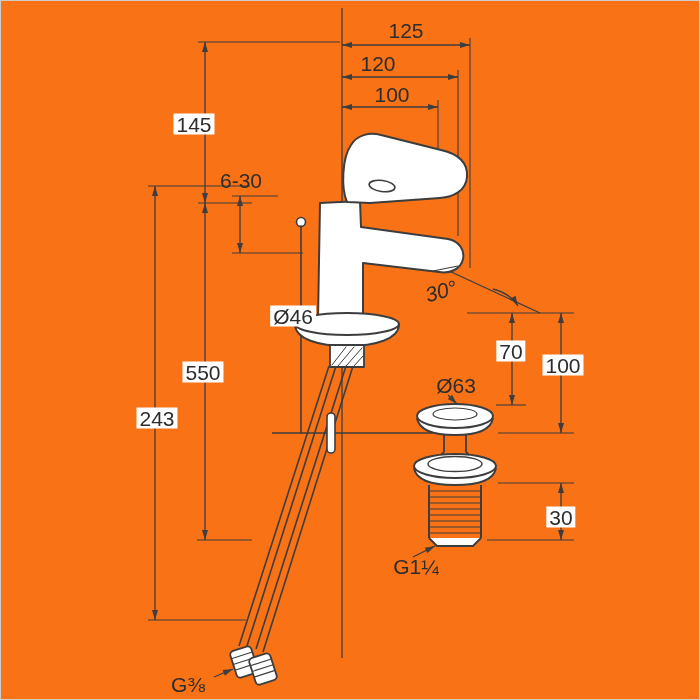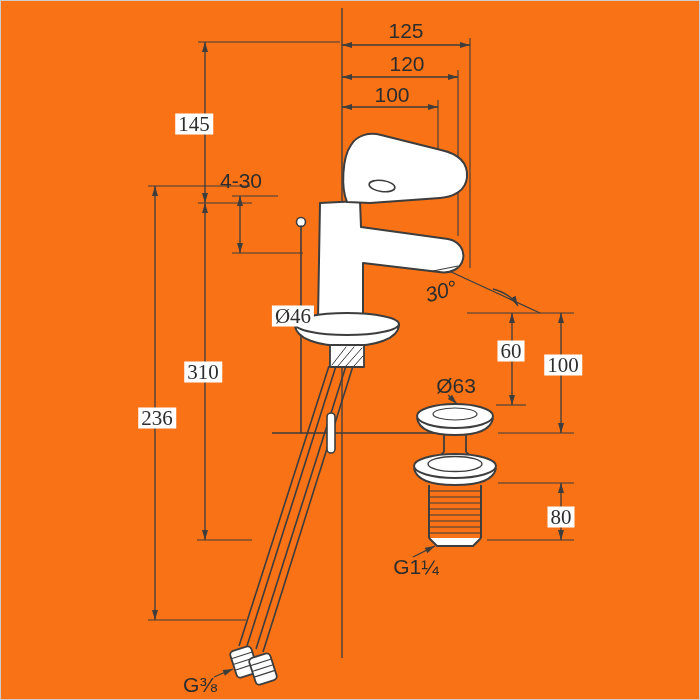--- a/index.html
+++ b/index.html
@@ -6,21 +6,21 @@
   .page{
     position:relative;width:700px;height:700px;background:#f97316;
     font-family:"Liberation Sans",sans-serif;overflow:hidden;
   }
   .frame{position:absolute;inset:0;border:1px solid #cdcdcd;pointer-events:none;}
   svg{position:absolute;left:0;top:0;}
   .dim{
     position:absolute;transform:translate(-50%,-50%);
     font-size:21px;color:#2d2d2d;white-space:nowrap;line-height:1;
   }
-  .bg{background:#ffffff;padding:0 3px;font-family:Liberation Serif, serif;}
+  .bg{background:#ffffff;padding:0 3px;}
   .rot{transform:translate(-50%,-50%) rotate(-16deg);font-style:italic;}
 </style>
 </head>
 <body>
 
 <div class="page">
 
   <svg width="700" height="700" viewBox="0 0 700 700">
     <defs>
       <marker id="arr" markerUnits="userSpaceOnUse" markerWidth="13" markerHeight="10" refX="11" refY="5" orient="auto-start-reverse">
@@ -156,29 +156,29 @@
         <line x1="430" y1="515" x2="480" y2="515"></line>
         <line x1="430" y1="521" x2="480" y2="521"></line>
         <line x1="430" y1="527" x2="480" y2="527"></line>
         <line x1="430" y1="533" x2="480" y2="533"></line>
       </g>
       <path d="M429,538 L437,546 L473,546 L481,538" stroke-width="2"></path>
     </g>
   </svg>
 
   <div class="dim" style="left:406px;top:30px">125</div>
-  <div class="dim" style="left:407px;top:63px">120</div>
+  <div class="dim" style="left:378px;top:63px">120</div>
   <div class="dim" style="left:392px;top:94px">100</div>
   <div class="dim bg" style="left:194px;top:124px">145</div>
-  <div class="dim" style="left:241px;top:180px">4-30</div>
+  <div class="dim" style="left:241px;top:180px">6-30</div>
   <div class="dim bg" style="left:293px;top:316px">Ø46</div>
   <div class="dim rot" style="left:441px;top:291px">30°</div>
-  <div class="dim bg" style="left:511px;top:351px">60</div>
+  <div class="dim bg" style="left:511px;top:351px">70</div>
   <div class="dim bg" style="left:563px;top:365px">100</div>
-  <div class="dim bg" style="left:203px;top:372px">310</div>
-  <div class="dim bg" style="left:157px;top:418px">236</div>
+  <div class="dim bg" style="left:203px;top:372px">550</div>
+  <div class="dim bg" style="left:157px;top:418px">243</div>
   <div class="dim" style="left:456px;top:385px">Ø63</div>
-  <div class="dim bg" style="left:561px;top:517px">80</div>
+  <div class="dim bg" style="left:561px;top:517px">30</div>
   <div class="dim" style="left:416px;top:566px">G1¼</div>
-  <div class="dim" style="left:200px;top:684px">G⅜</div>
+  <div class="dim" style="left:188px;top:684px">G⅜</div>
 
   <div class="frame"></div>
 </div>
 
 </body></html>

